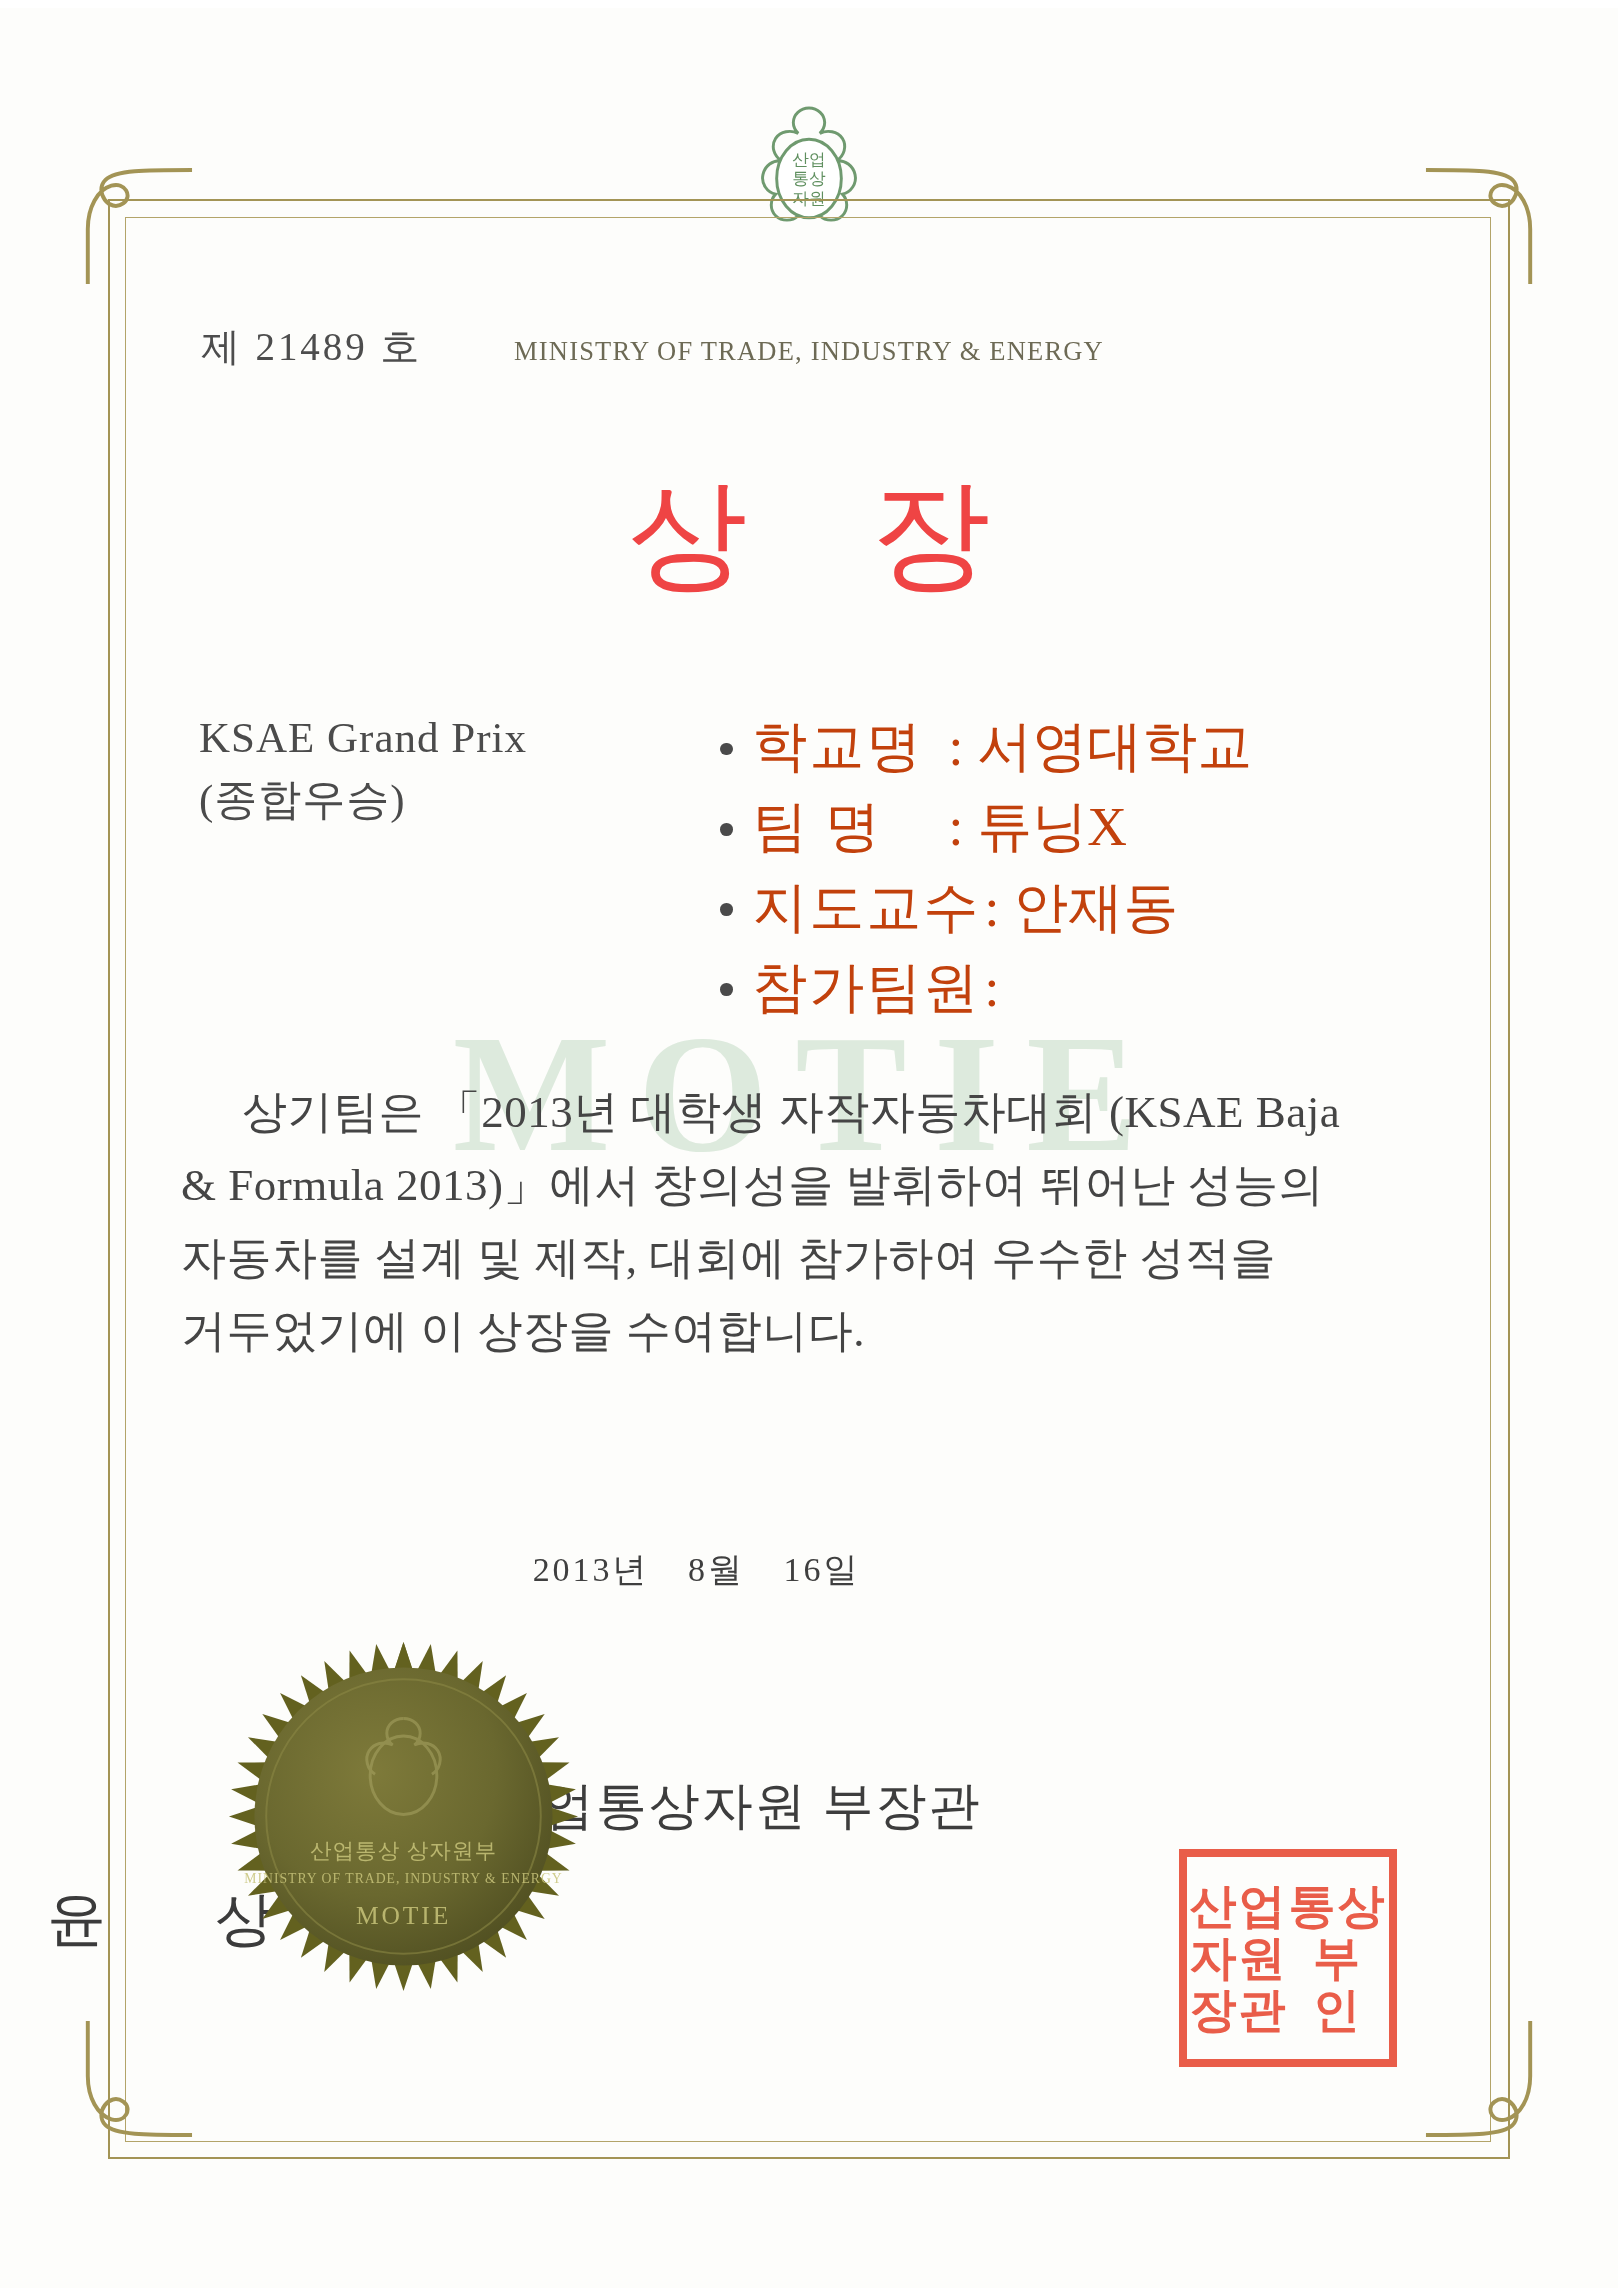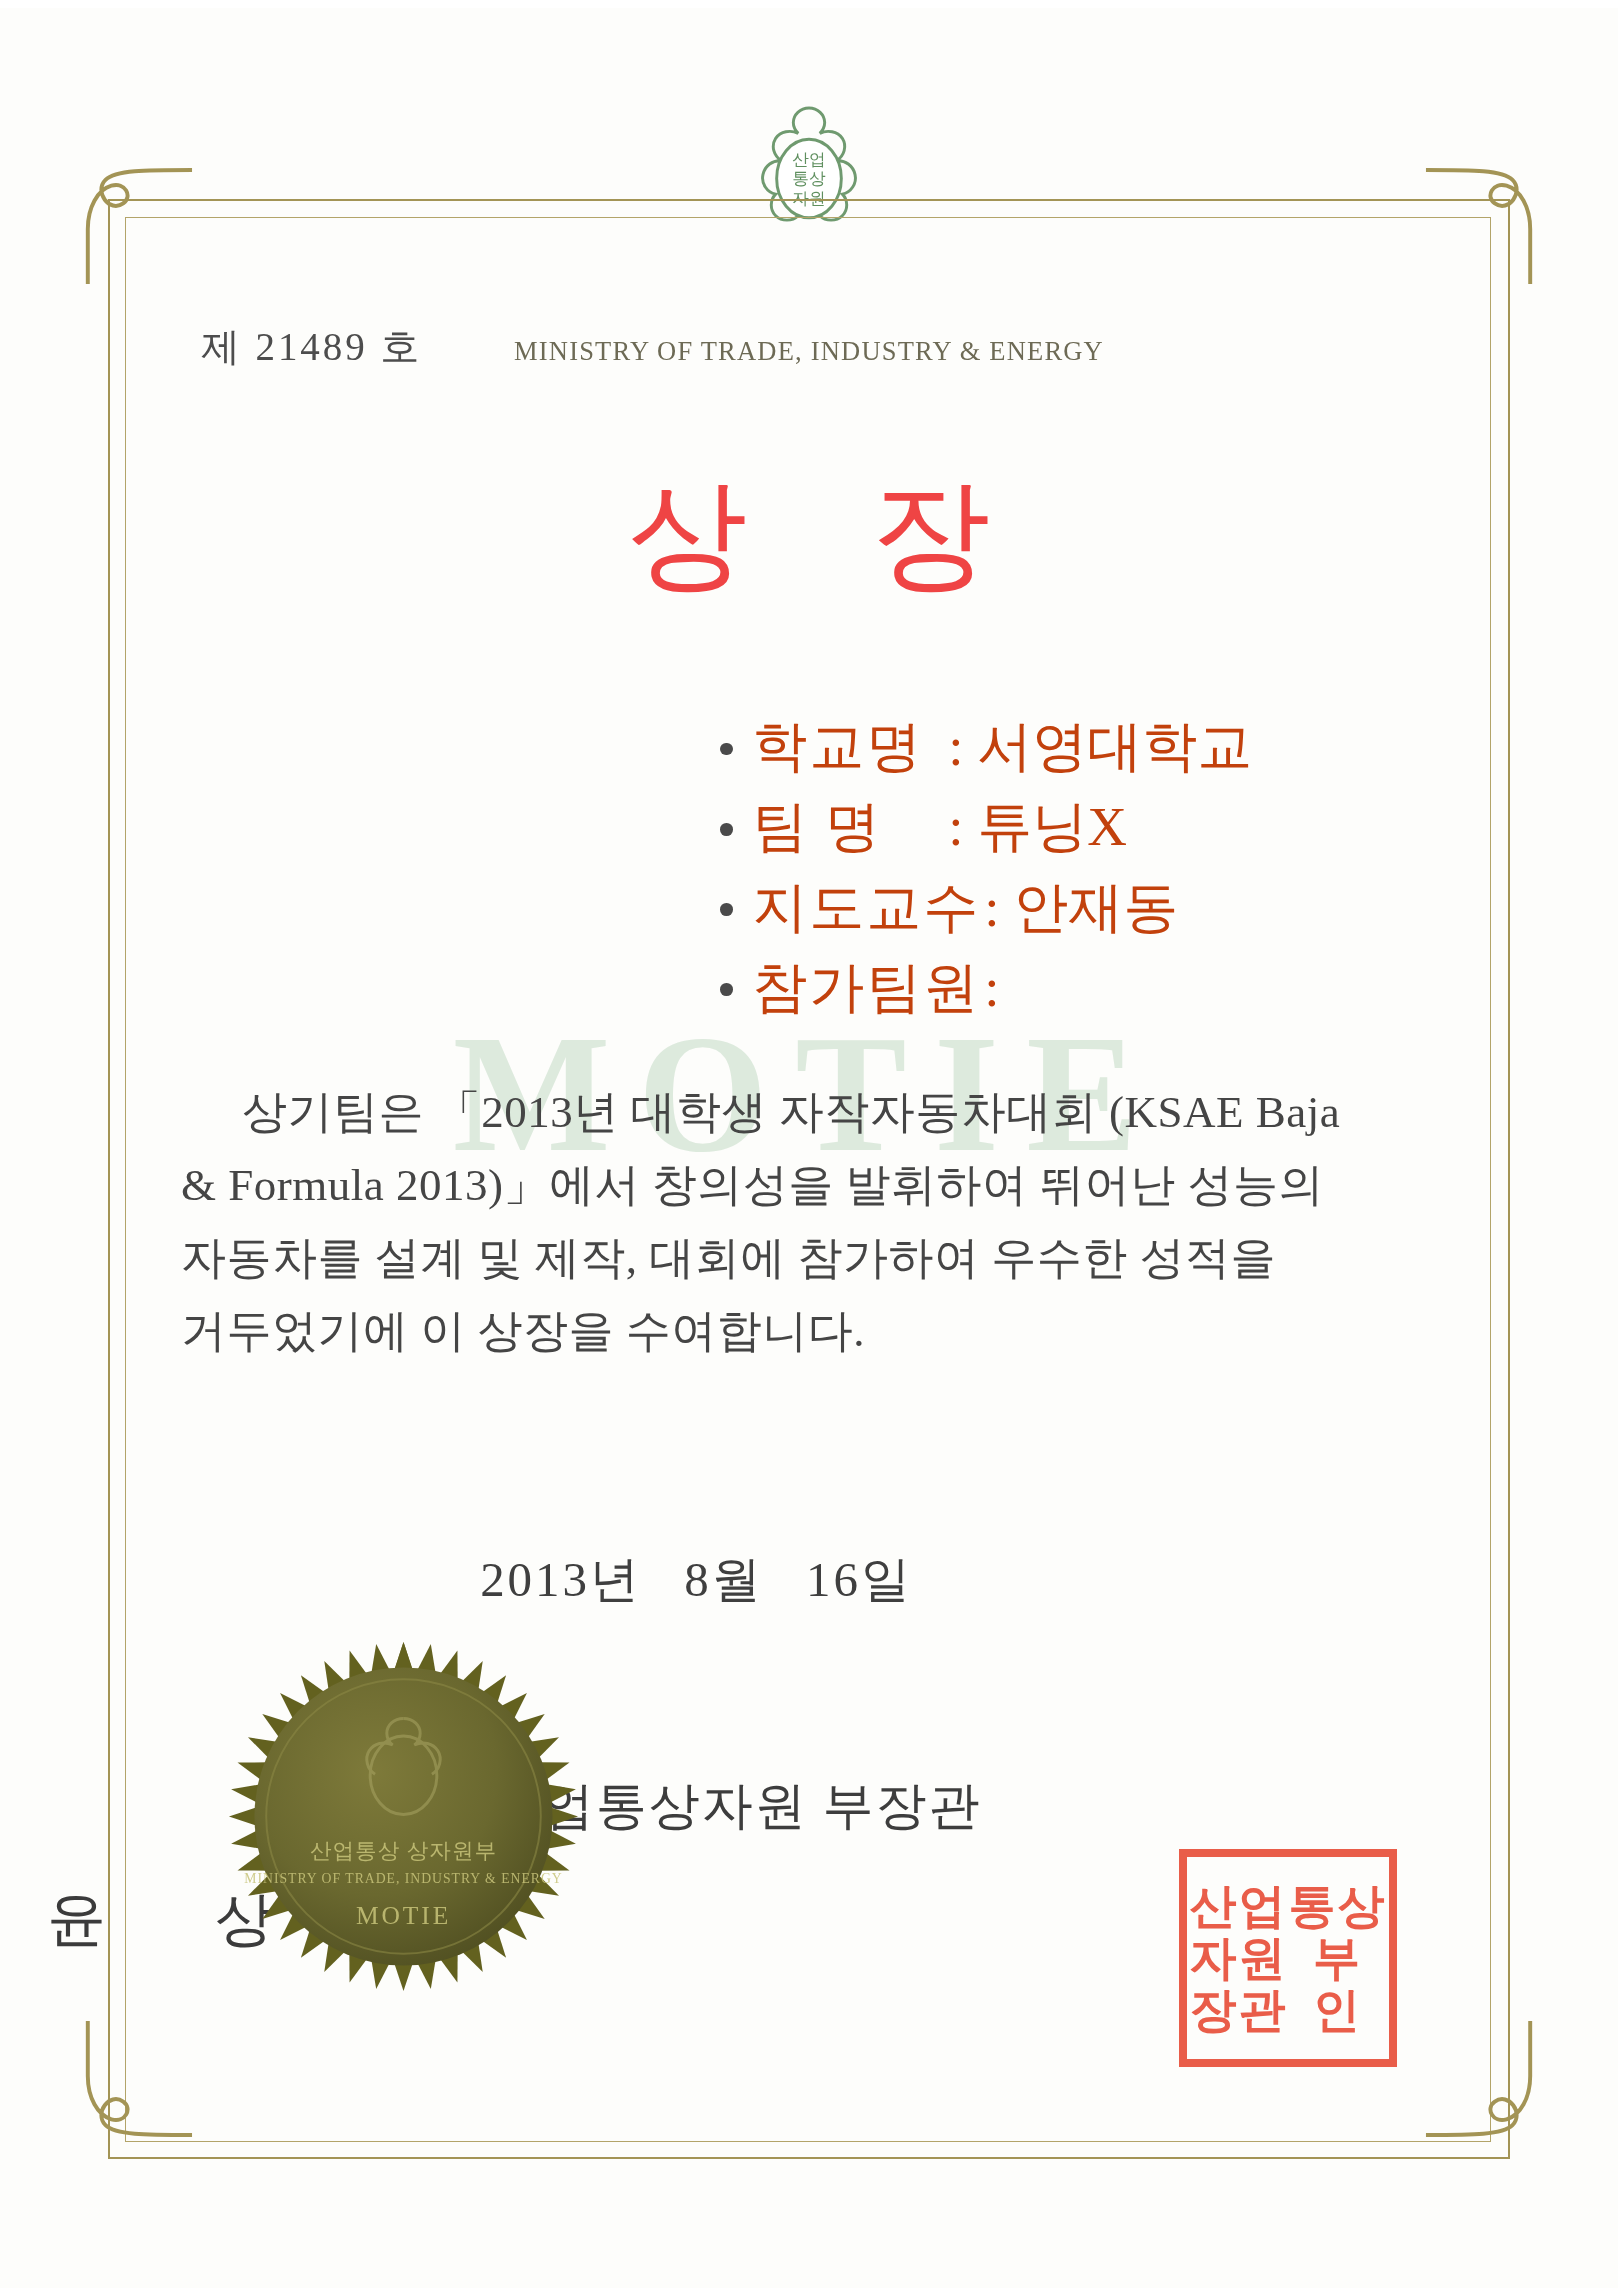--- a/index.html
+++ b/index.html
@@ -179,21 +179,21 @@
   }
   .body-text .indent { display: inline-block; width: 61px; }
 
   
   .date-line {
     position: absolute;
     left: 0;
     right: 225px;
     top: 1539px;
     text-align: center;
-    font-size: 49px;
+    font-size: 34px;
     letter-spacing: 2.9px;
     color: #3f3f3f;
   }
   .date-line span { margin: 0 13.7px; }
 
   
   .sign-title {
     position: absolute;
     left: 0; right: 147px;
     top: 1764px;
@@ -302,20 +302,24 @@
         <path d="M118 2 C70 2 40 2 30 12 C18 24 34 46 48 36 C58 29 50 14 36 18 C22 22 12 40 12 62 L12 118" fill="none" stroke="#a39455" stroke-width="4"></path>
       </svg>
   </div>
 
   <div class="serial">제 21489 호</div>
 
   <div class="main-title">상장</div>
 
   <div class="watermark">MOTIE</div>
 
+  <div class="award-left">
+    <span>KSAE Grand Prix</span>
+    <span class="line2">(종합우승)</span>
+  </div>
 
   <div class="award-right">
     <div class="row">
       <span class="bullet"></span>
       <span class="lab">학교명</span>
       <span class="sep">:</span>
       <span>서영대학교</span>
     </div>
     <div class="row">
       <span class="bullet"></span>

